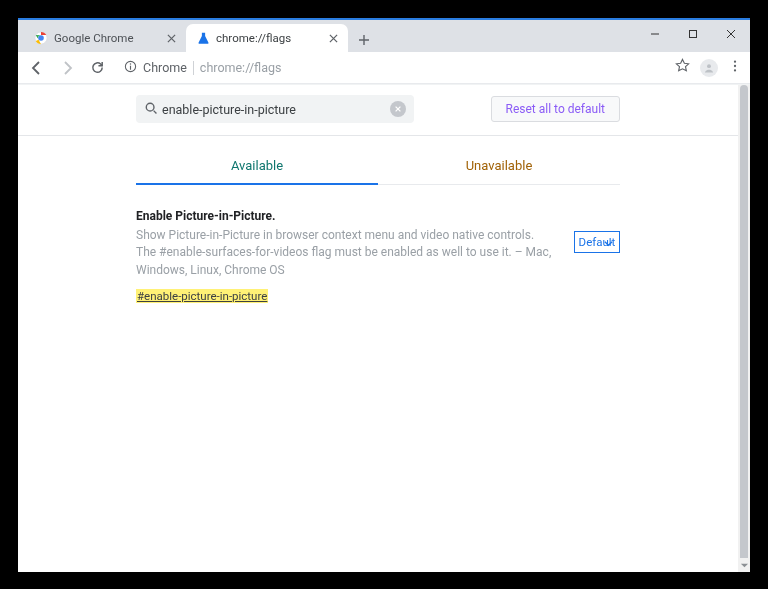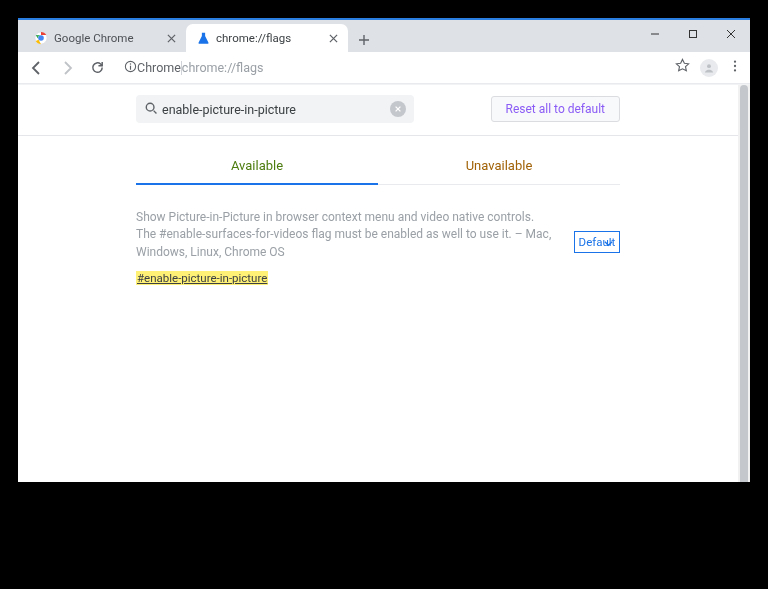--- a/index.html
+++ b/index.html
@@ -1,18 +1,18 @@
 <!DOCTYPE html>
 <html><head>
 <meta charset="utf-8">
 <style>
   * { box-sizing: border-box; margin: 0; padding: 0; font-family: "Segoe UI", Roboto, Arial, sans-serif; }
   body { background: #000; display: flex; justify-content: center; align-items: flex-start; }
   .window {
-    width: 768px; height: 482px; background: #000; position: relative;
+    width: 768px; height: 589px; background: #000; position: relative;
     padding: 18px 18px 18px 18px;
   }
   .chrome {
     width: 732px; height: 554px; background: #fff; position: relative;
     box-shadow: 0 0 0 1px rgba(0,0,0,0.08);
     display: flex; flex-direction: column; overflow: hidden;
   }
   .topline { height: 2px; background: #2a7de1; }
   
   .tabstrip {
@@ -42,21 +42,21 @@
     width: 38px; display:flex; align-items:center; justify-content:center; color:#333;
   }
   
   .toolbar {
     height: 32px; background: #fff; border-bottom: 1px solid #e8eaed;
     display: flex; align-items: center; padding: 0 8px; gap: 8px;
   }
   .navbtn { width: 22px; height: 22px; display:inline-flex; align-items:center; justify-content:center; color:#5f6368; }
   .navbtn.disabled { color:#b9bcbf; }
   .omnibox {
-    flex: 1 1 auto; height: 24px; display:flex; align-items:center; 
+    flex: 1 1 auto; height: 24px; display:flex; align-items:center; gap:6px;
     border-radius: 12px; padding: 0 8px; color:#5f6368; font-size: 12.5px;
   }
   .omnibox .chip { color:#5f6368; }
   .omnibox .sep  { width:1px; height:14px; background:#cfd2d6; }
   .omnibox .url  { color:#9aa0a6; }
   .rightIcons { display:flex; align-items:center; gap:10px; color:#9aa0a6; }
   .avatar { width:18px; height:18px; border-radius:50%; background:#e8eaed; display:inline-flex; align-items:center; justify-content:center; }
   
   .content {
     flex: 1 1 auto; position: relative; overflow: hidden; background:#fff;
@@ -98,21 +98,21 @@
     display:inline-flex; align-items:center;
   }
   .hr { height:1px; background:#e4e6e9; margin-top:2px; }
   .tabs {
     display:flex; margin: 14px 118px 0 118px; border-bottom:1px solid #e8eaed;
   }
   .ftab {
     flex:1 1 0; text-align:center; font-size:13px; color:#a16207; padding: 8px 0 10px 0;
     cursor:pointer;
   }
-  .ftab.active { color:#4d7c0f; border-bottom:2px solid #1a73e8; margin-bottom:-1px; }
+  .ftab.active { color:#0f766e; border-bottom:2px solid #1a73e8; margin-bottom:-1px; }
   .flag {
     margin: 24px 118px 0 118px; display:flex; gap:20px; align-items:flex-start;
   }
   .flag .text { flex:1 1 auto; }
   .flag .text h4 { font-size:12px; font-weight:700; color:#202124; margin-bottom:4px; }
   .flag .text p  { font-size:12px; color:#9aa0a6; line-height:1.45; margin-bottom:6px; }
   .flag .text a  { font-size:11.5px; color:#3c4043; text-decoration:underline; background:#fff176; padding:0 1px; }
   .flagselect {
     width: 104px; height:22px; border:1px solid #1a73e8; color:#1a73e8; font-size:11.5px;
     display:flex; align-items:center; justify-content:center; gap:26px; position:relative;
@@ -254,20 +254,21 @@
         </div>
         <div class="hr"></div>
 
         <div class="tabs">
           <div class="ftab active">Available</div>
           <div class="ftab">Unavailable</div>
         </div>
 
         <div class="flag">
           <div class="text">
+            <h4>Enable Picture-in-Picture.</h4>
             <p>Show Picture-in-Picture in browser context menu and video native controls. The #enable-surfaces-for-videos flag must be enabled as well to use it. – Mac, Windows, Linux, Chrome OS</p>
             <a href="#">#enable-picture-in-picture</a>
           </div>
           <div class="flagselect">
             <span>Default</span>
             <span class="caret">
               <svg width="9" height="9" viewBox="0 0 10 10">
                   <path d="M1 3l4 4 4-4" fill="none" stroke="#1a73e8" stroke-width="1.4"></path>
                 </svg>
             </span>

